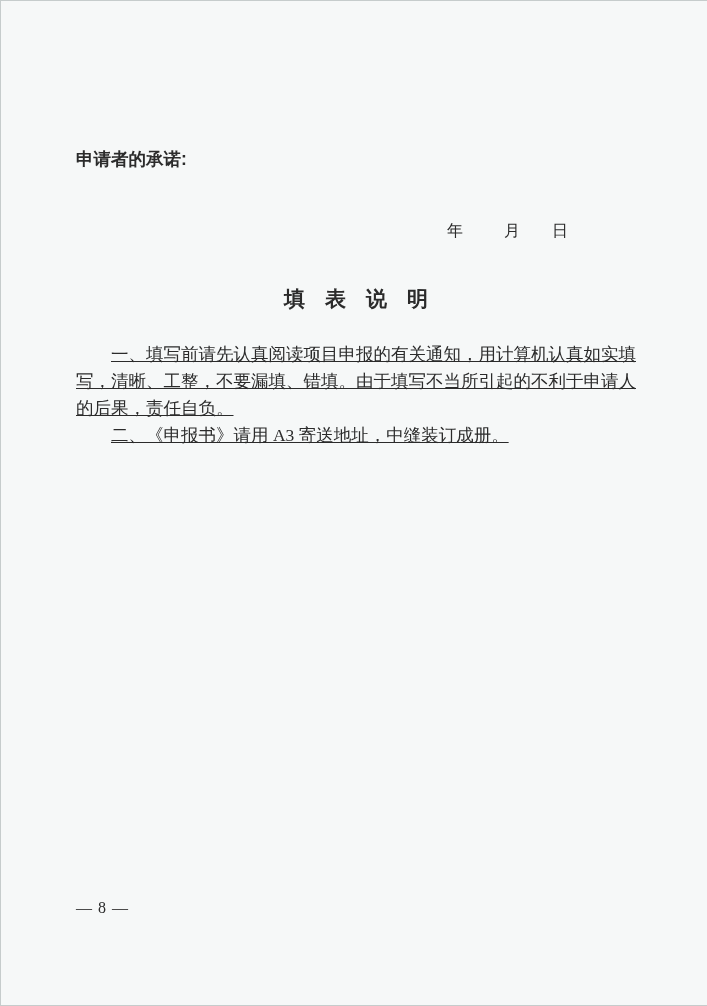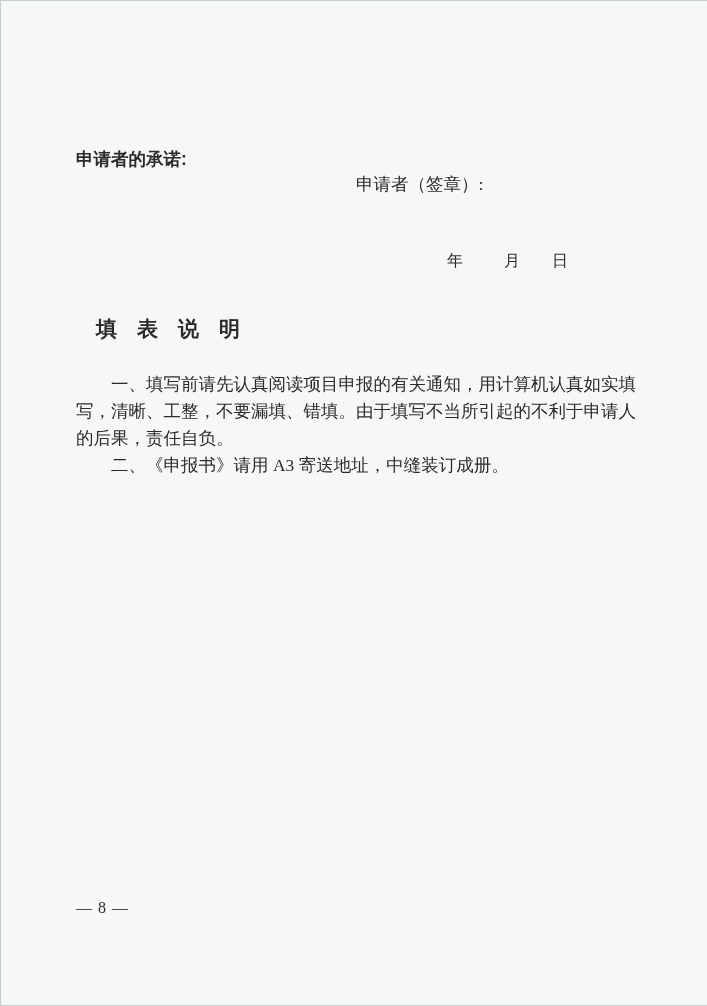--- a/index.html
+++ b/index.html
@@ -47,58 +47,58 @@
   .date-line {
     margin: 52px 0 0 371px;
     font-size: 16px;
     line-height: 20px;
     white-space: nowrap;
   }
   .date-line .gap-month { margin-left: 37px; }
   .date-line .gap-day   { margin-left: 28px; }
   .section-heading {
     margin: 46px 0 0 0;
-    text-align: left;
+    text-align: center;
     font-family: "Liberation Sans", "DejaVu Sans", sans-serif;
     font-weight: bold;
     font-size: 21px;
     line-height: 24px;
     letter-spacing: 20px;
     text-indent: 20px;
   }
   .instructions {
     margin-top: 30px;
   }
   .instruction {
     margin: 0;
     font-size: 17.5px;
     line-height: 27px;
     text-align: justify;
     text-indent: 2em;
+    text-decoration: underline;
   }
   .page-number {
     position: absolute;
     left: 75px;
     top: 897px;
     font-size: 16px;
     line-height: 20px;
     letter-spacing: 1px;
     color: #2b2b2b;
   }
 </style>
 </head>
 <body>
 
 <div class="page">
   <div class="content">
 
     <div class="commit-heading">申请者的承诺:</div>
 
 
-    <div class="signature-line">申请者（签章）:</div>
 
     <div class="date-line">
       <span>年</span>
       <span class="gap-month">月</span>
       <span class="gap-day">日</span>
     </div>
 
     <div class="section-heading">填表说明</div>
 
     <div class="instructions">

